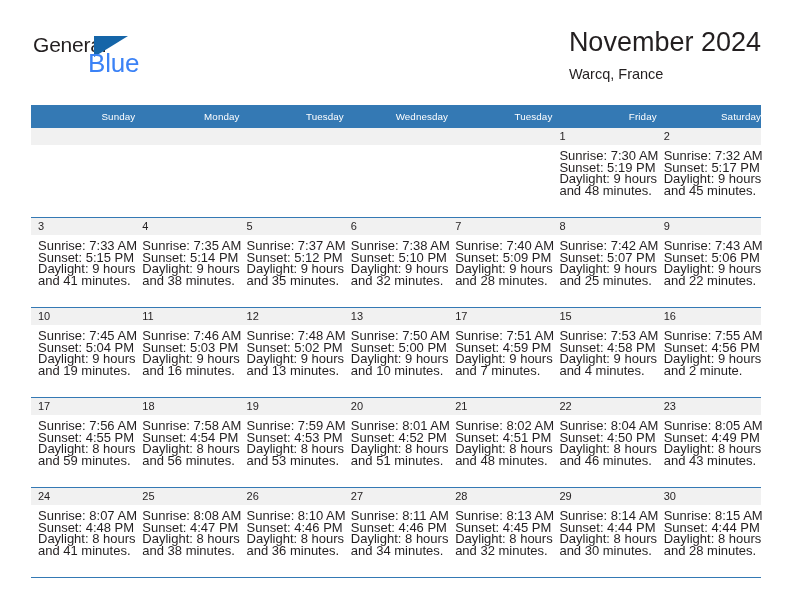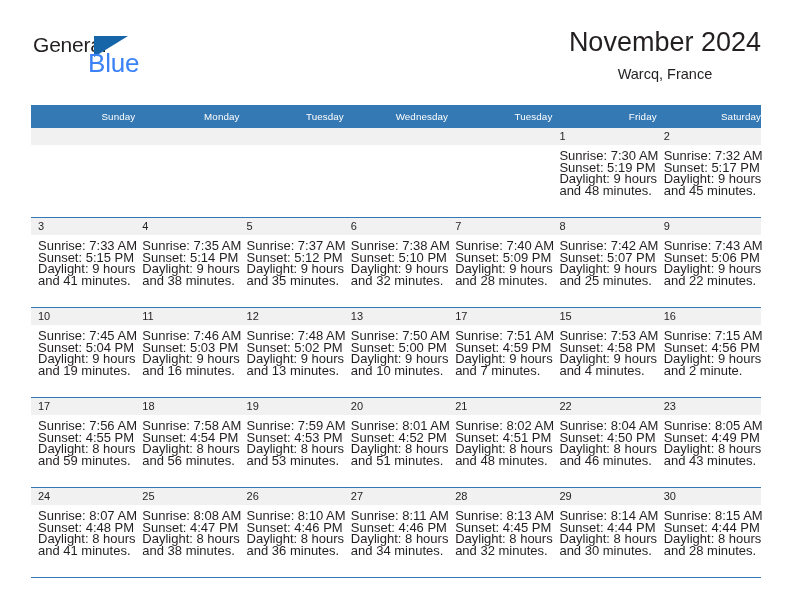--- a/index.html
+++ b/index.html
@@ -63,21 +63,21 @@
     width: 0;
     height: 0;
     border-left: 34px solid #1565a8;
     border-bottom: 21px solid transparent;
   }
 
   .title-block {
     position: absolute;
     right: 0;
     top: 0;
-    text-align: center;
+    text-align: left;
   }
   .cal-title {
     font-size: 27px;
     color: #231f20;
     line-height: 32px;
     white-space: nowrap;
     font-weight: normal;
     margin: 0;
   }
   .cal-subtitle {
@@ -334,21 +334,21 @@
             <div class="cell-body">
               <div>Sunrise: 7:53 AM</div>
               <div>Sunset: 4:58 PM</div>
               <div>Daylight: 9 hours</div>
               <div>and 4 minutes.</div>
             </div>
           </td>
           <td>
             <div class="daynum-band">16</div>
             <div class="cell-body">
-              <div>Sunrise: 7:15 AM</div>
+              <div>Sunrise: 7:55 AM</div>
               <div>Sunset: 4:56 PM</div>
               <div>Daylight: 9 hours</div>
               <div>and 2 minute.</div>
             </div>
           </td>
         </tr>
         <tr>
           <td>
             <div class="daynum-band">17</div>
             <div class="cell-body">

